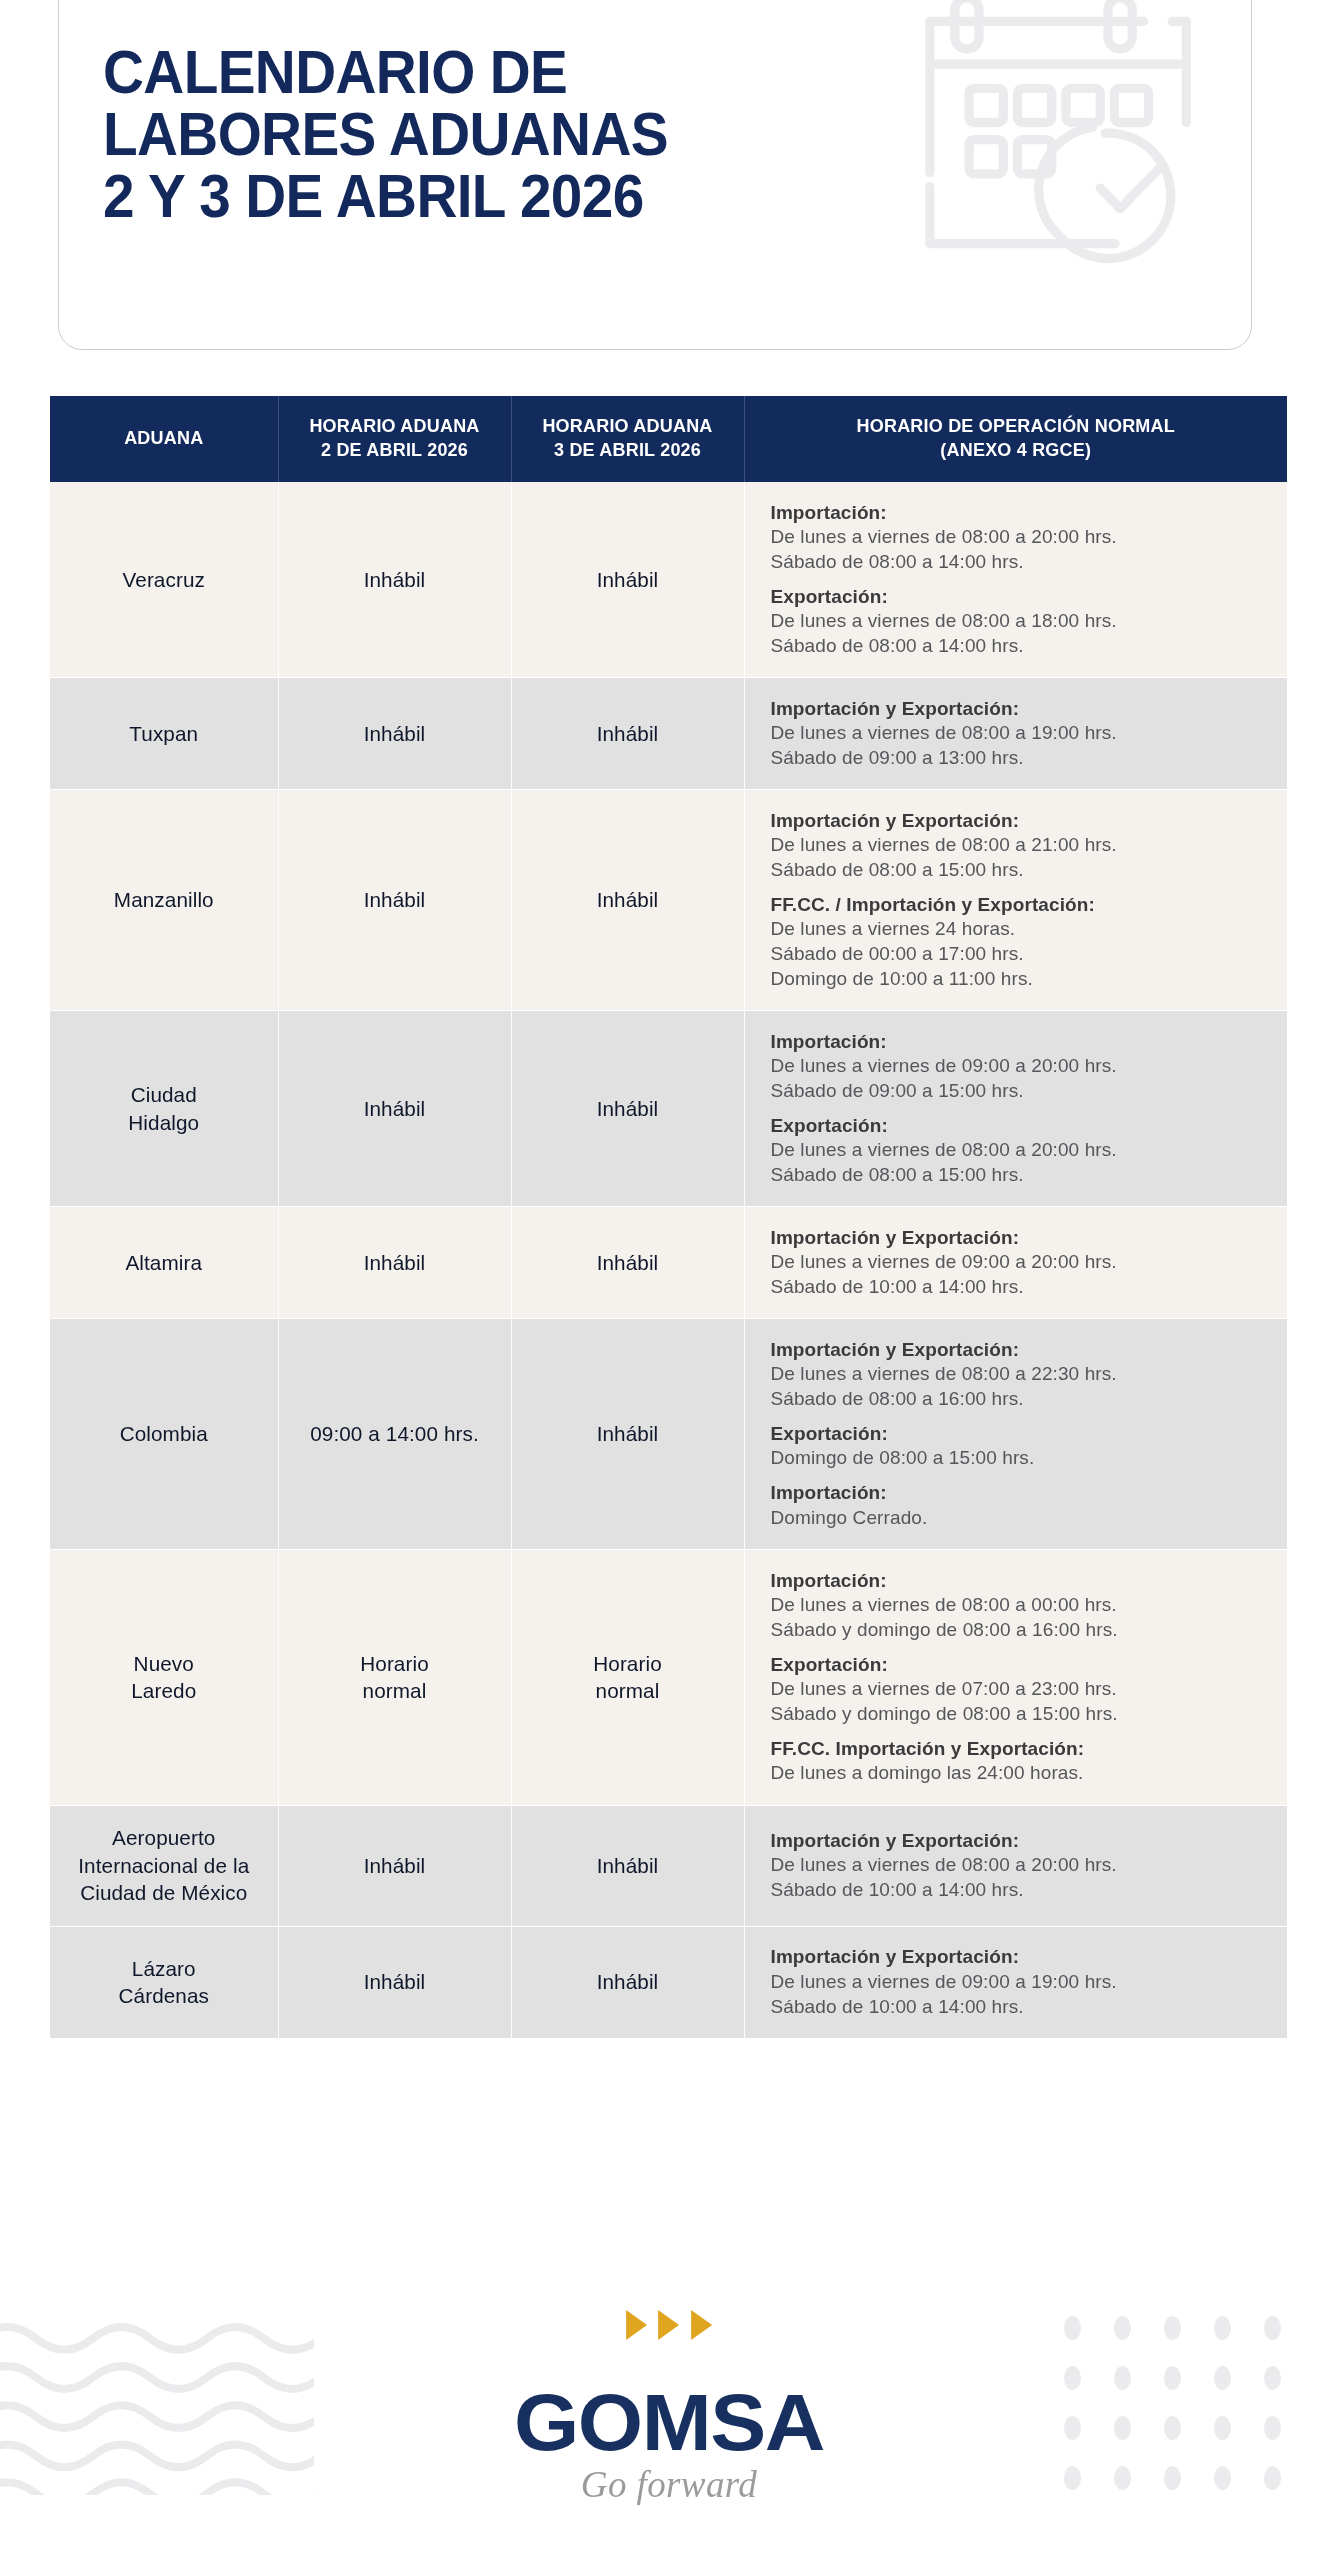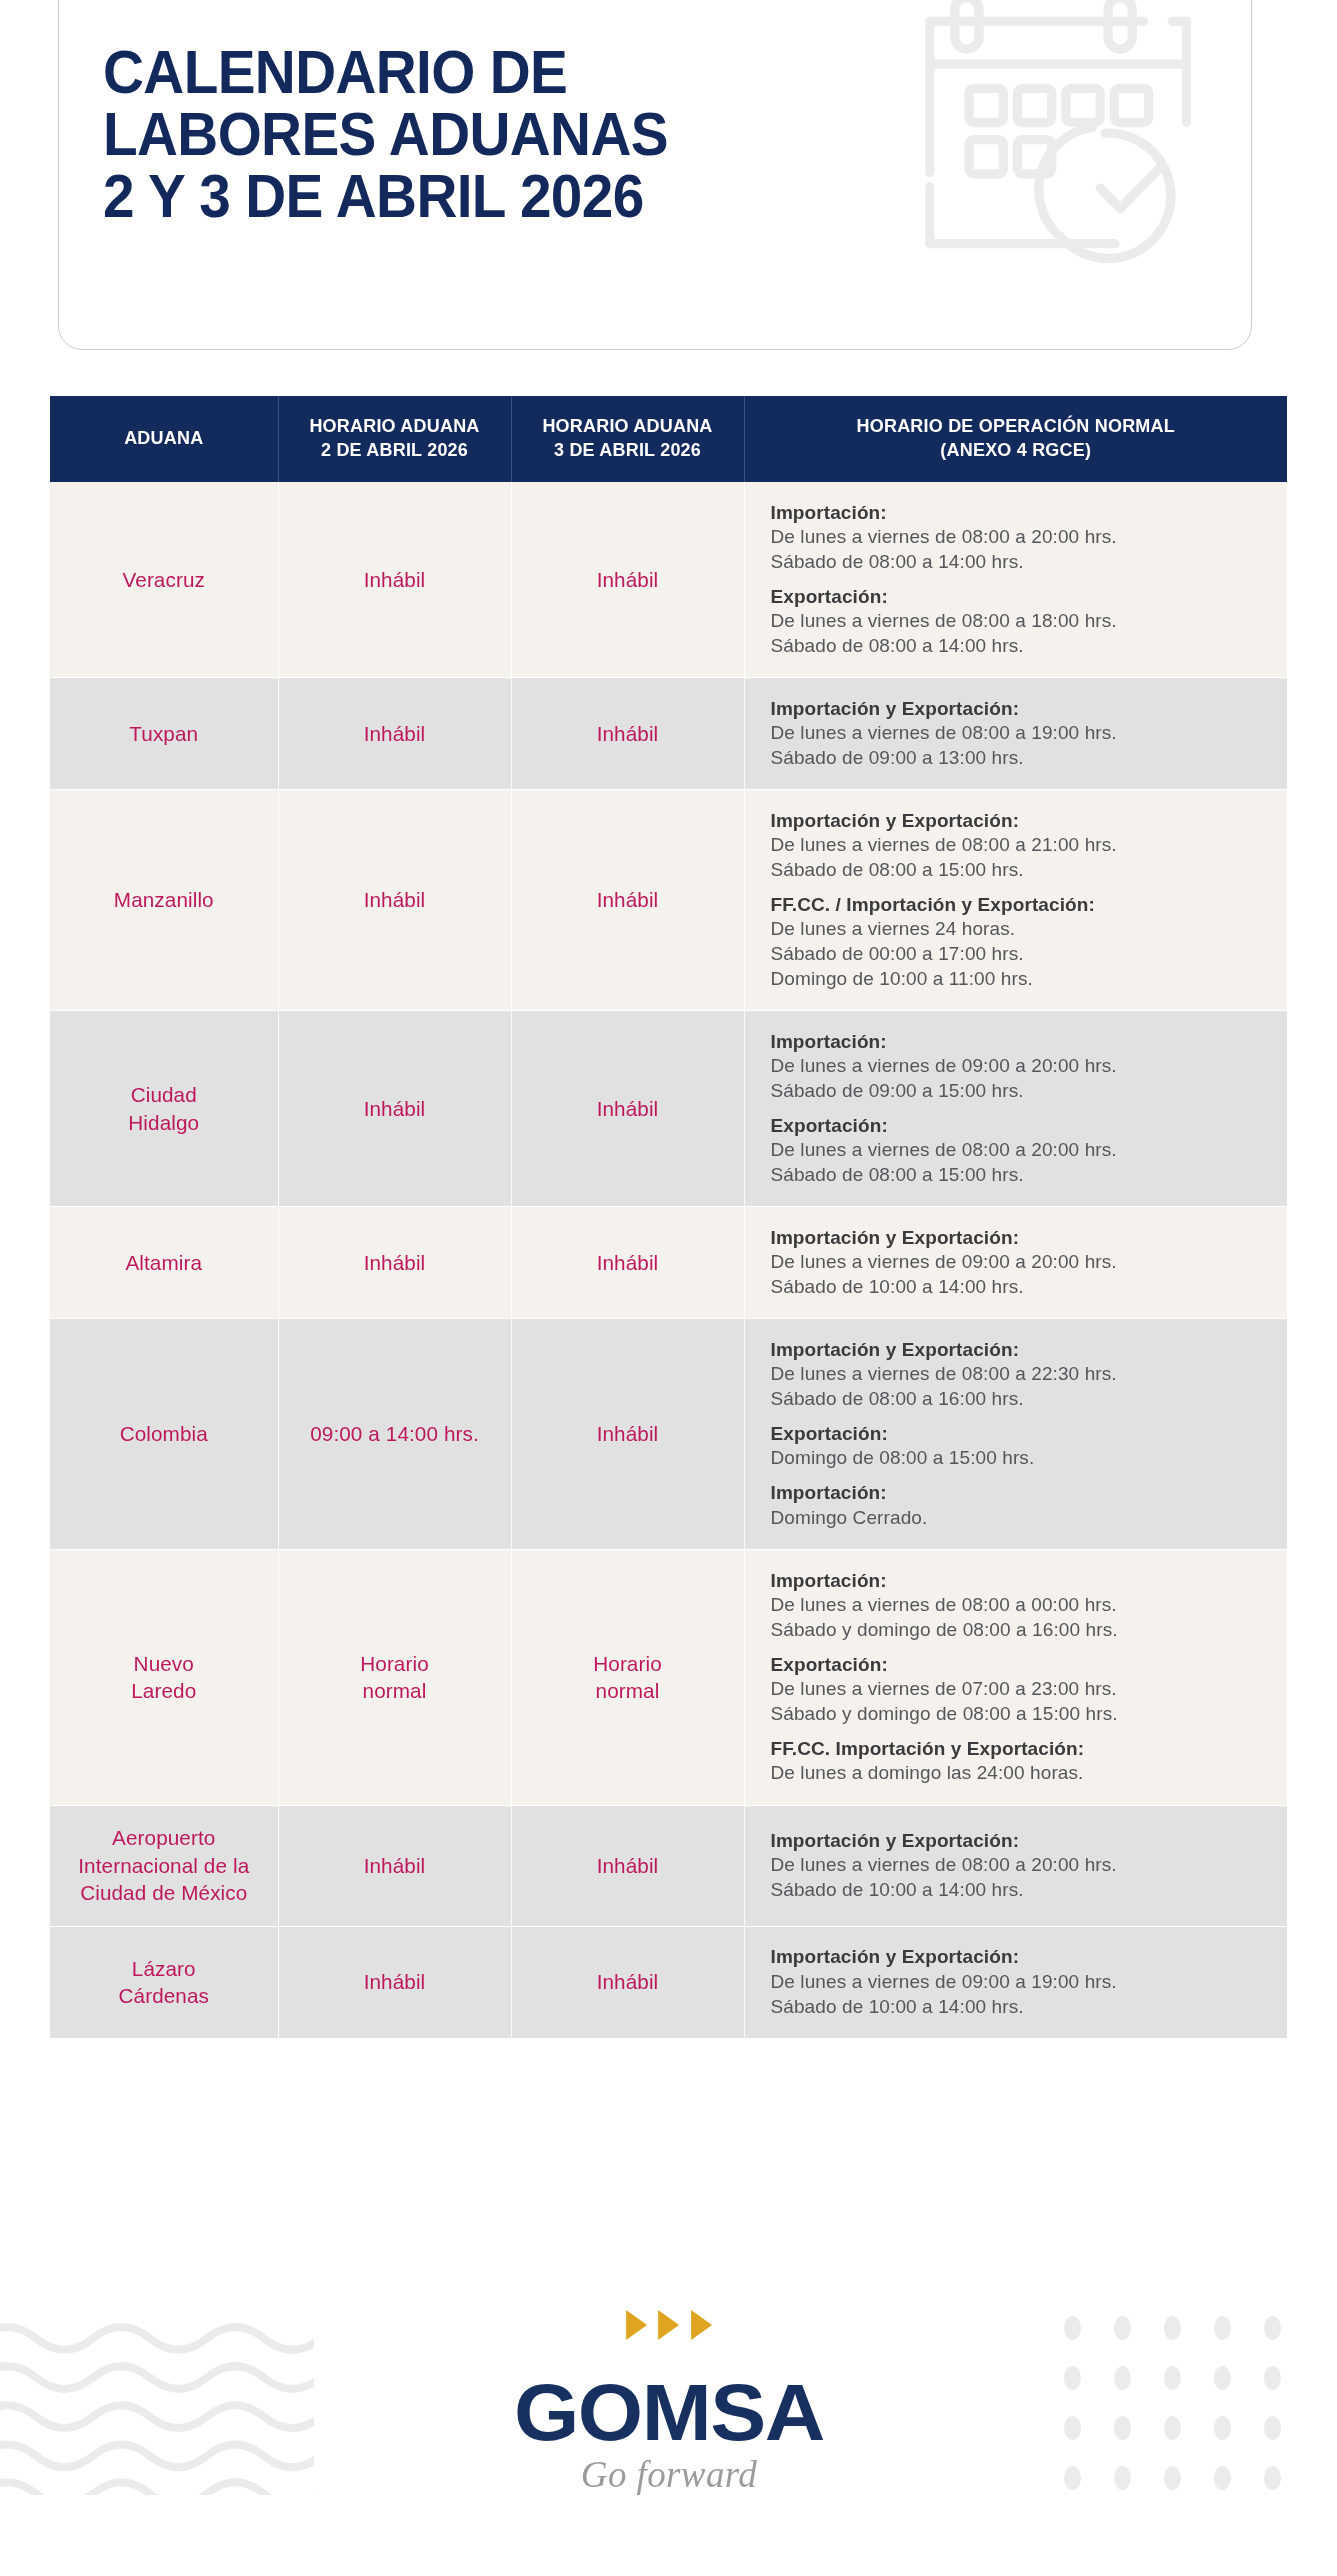--- a/index.html
+++ b/index.html
@@ -70,21 +70,21 @@
     border-bottom:1.4px solid #ffffff;
     vertical-align:middle;
     padding:18.5px 7.1px;
   }
   tbody td:last-child{ border-right:none; }
   tbody tr.odd td{ background:#f5f1ed; }
   tbody tr.even td{ background:#e1e1e2; }
 
   td.aduana, td.dia{
     text-align:center;
-    color:#be185d;
+    color:#0f172a;
     font-size:20.7px;
     line-height:1.34;
     font-family:"Liberation Sans Narrow","Liberation Sans", sans-serif;
     letter-spacing:0.1px;
     white-space:pre-line;
   }
   td.normal{
     padding-left:26px; padding-right:17px;
     text-align:left;
   }
@@ -116,21 +116,21 @@
     display:flex; gap:11.4px;
   }
   .chev{
     width:0; height:0;
     border-top:15px solid transparent;
     border-bottom:15px solid transparent;
     border-left:21.4px solid #e0a520;
   }
   .logo-wrap{
     position:absolute; left:50%; transform:translateX(-50%);
-    top:154px; text-align:center; width:499px;
+    top:164px; text-align:center; width:499px;
   }
   .logo-text{
     color:#17305f;
     font-family:"Liberation Sans Narrow","Liberation Sans", sans-serif;
     font-weight:bold;
     font-size:80px;
     letter-spacing:-1.4px;
     line-height:1;
     transform:scaleX(1.05);
   }

